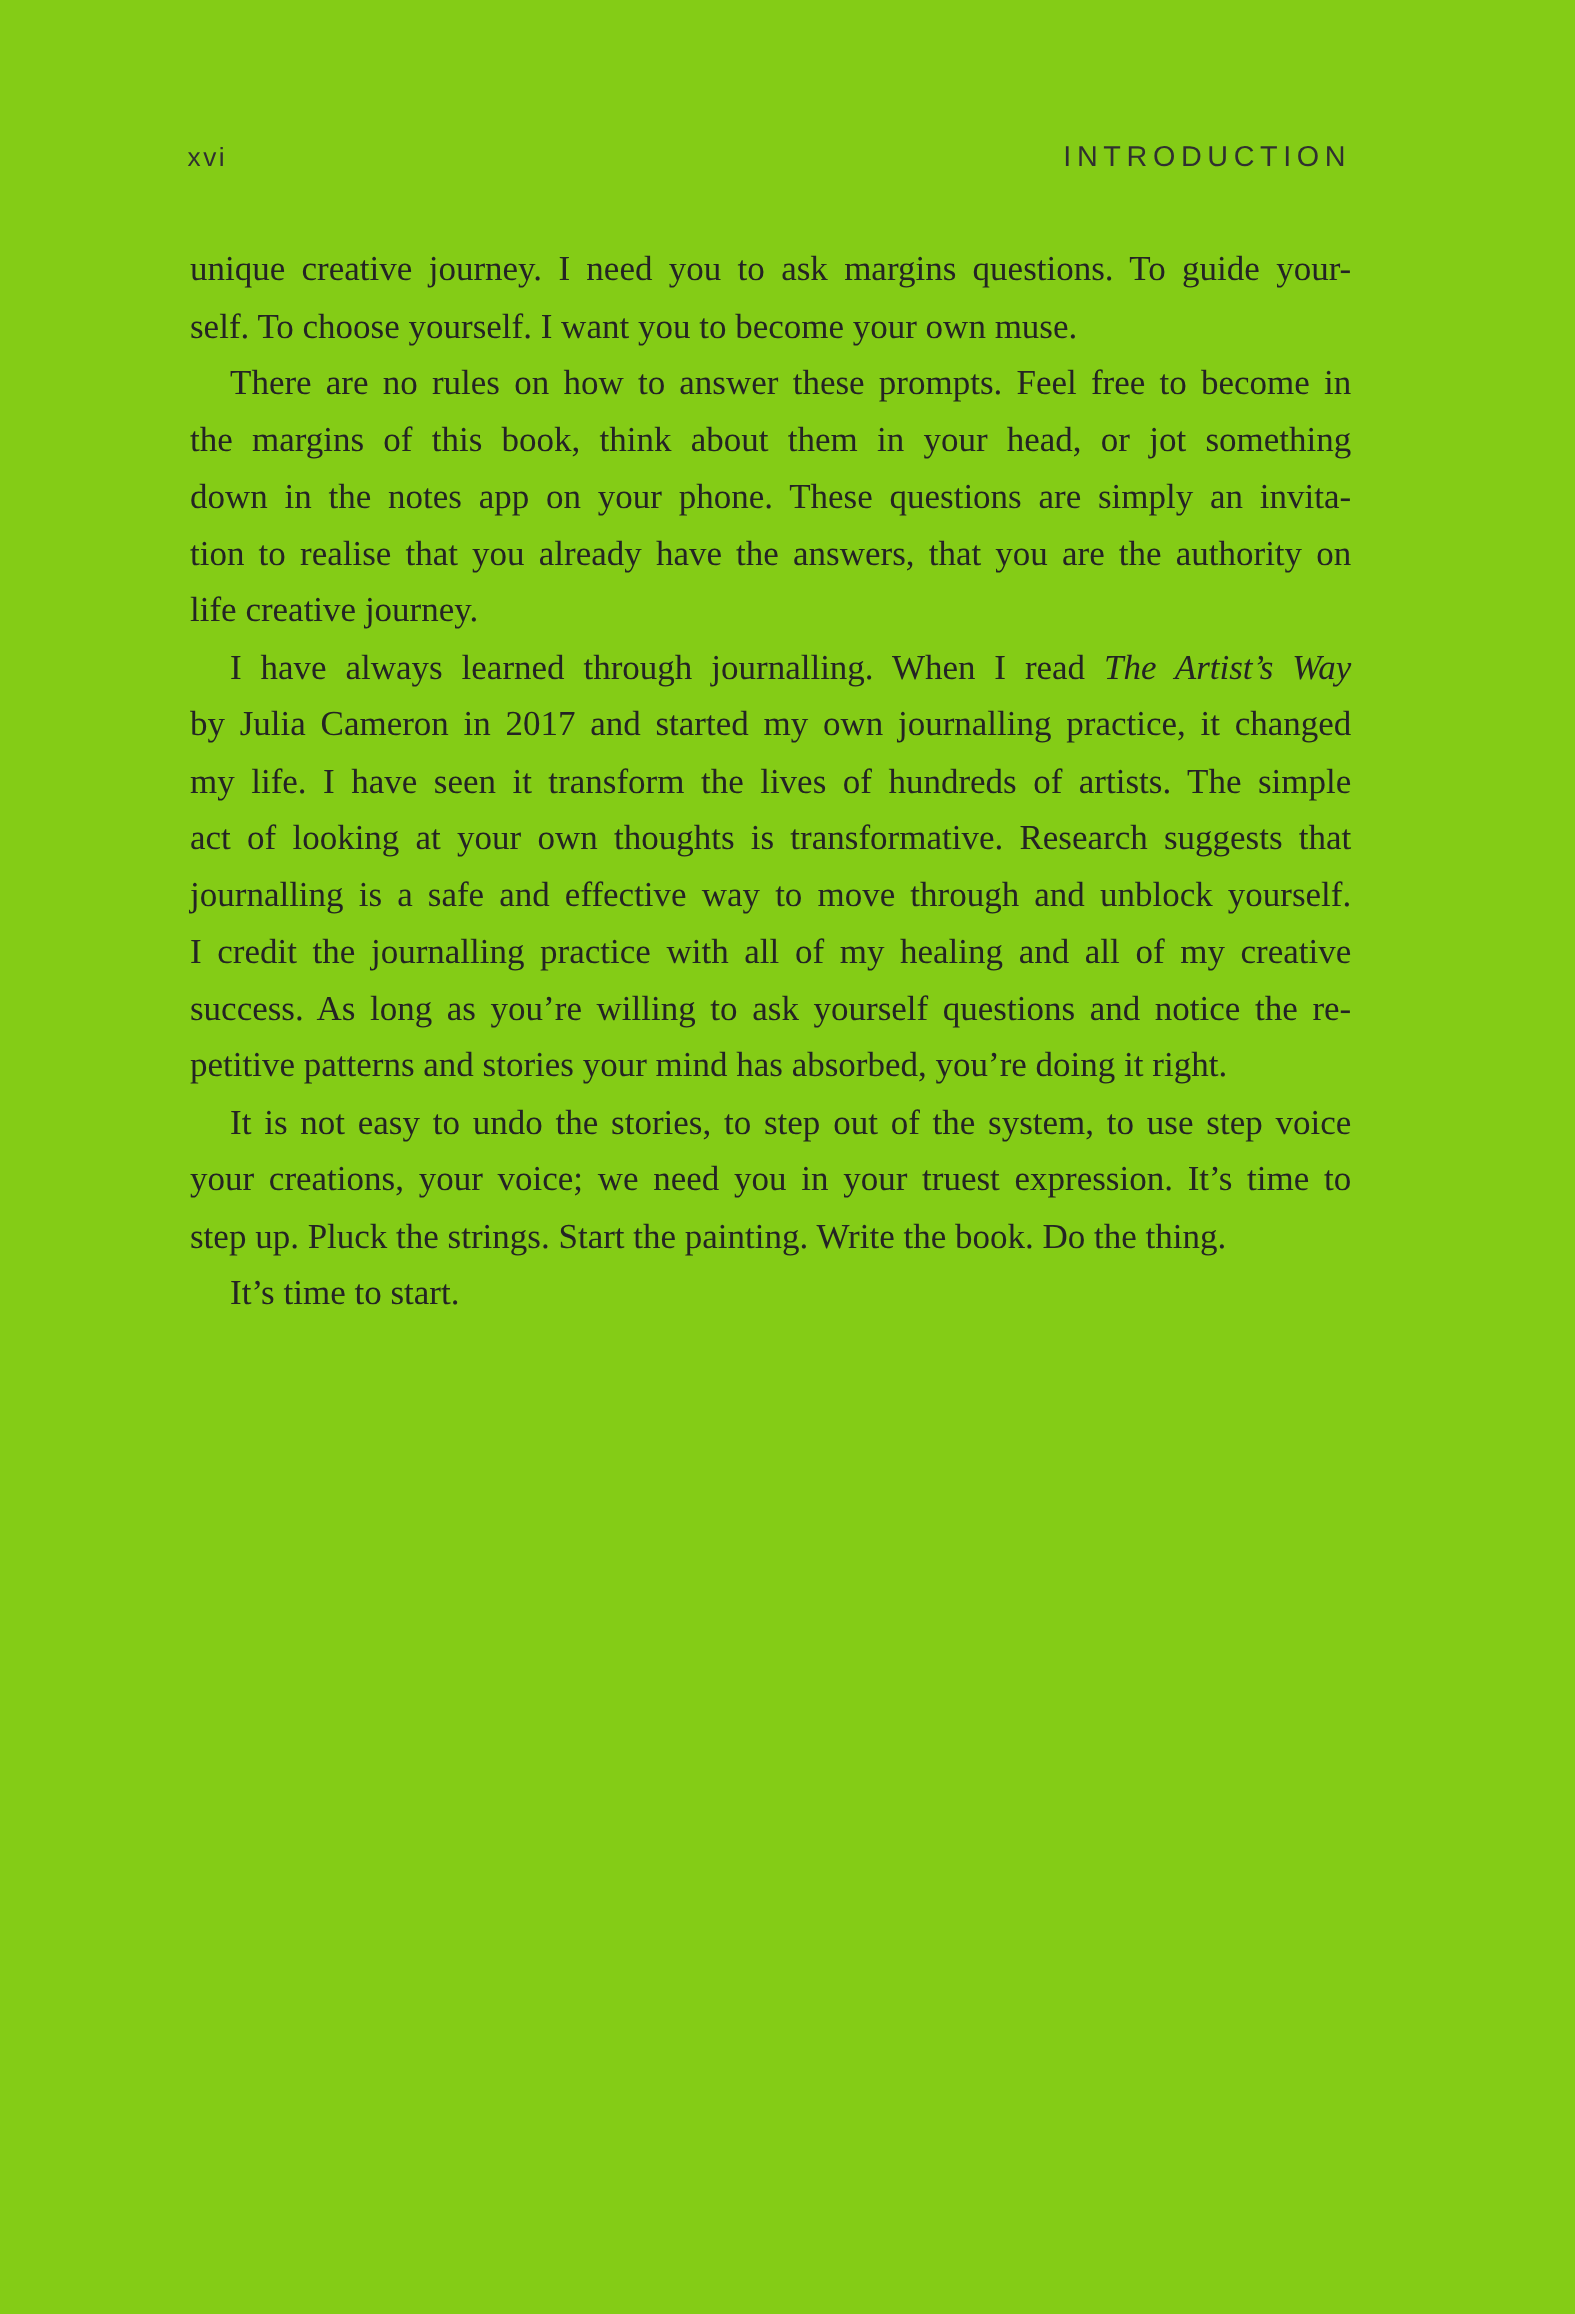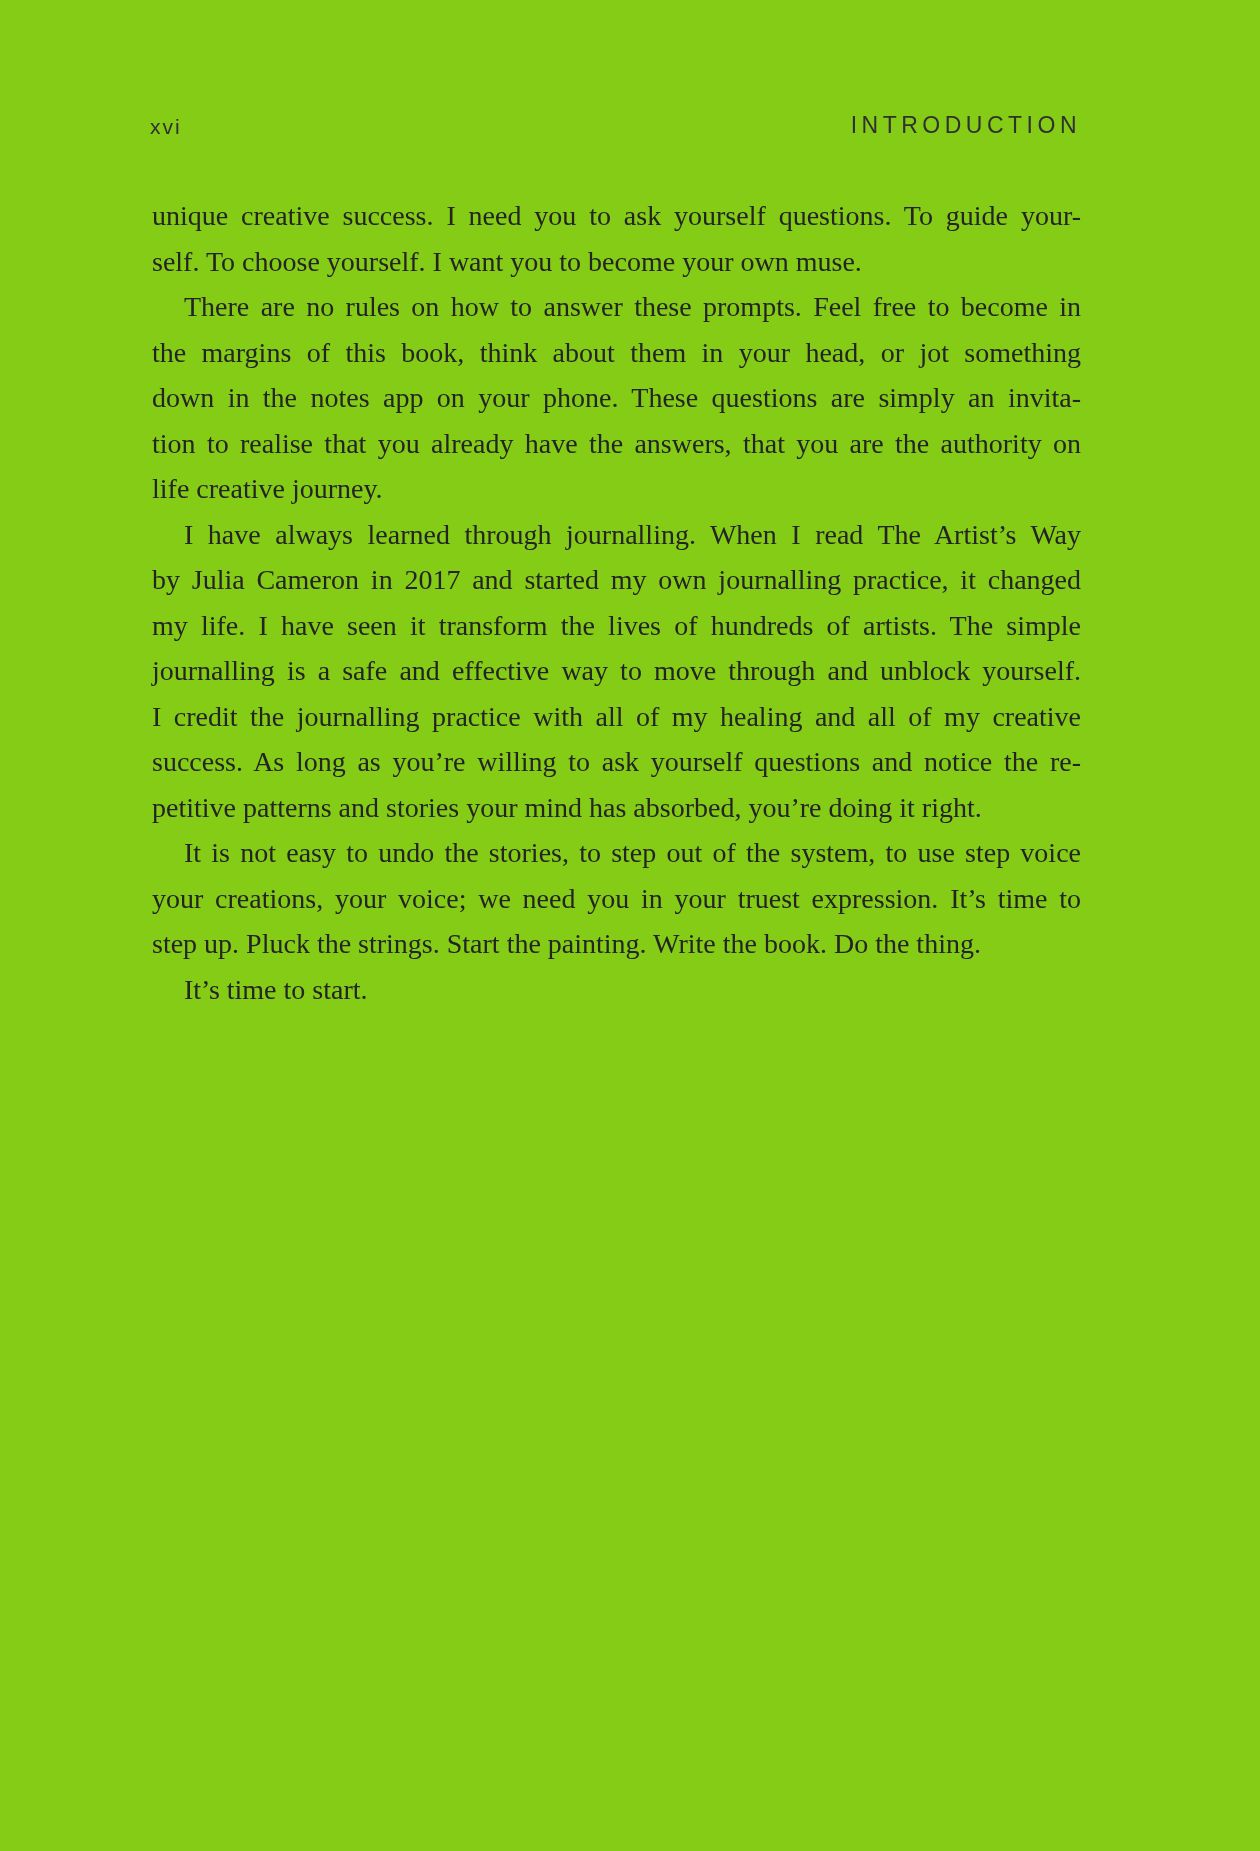--- a/index.html
+++ b/index.html
@@ -51,41 +51,43 @@
     text-align: justify;
     text-align-last: left;
   }
   .line.just {
     text-align-last: justify;
   }
   .line.indent {
     text-indent: 32px;
   }
   .it {
+    font-style: italic;
   }
 </style>
 </head>
 <body>
 
 <div class="page">
   <div class="header">
     <span class="pagenum">xvi</span>
     <div class="runhead">INTRODUCTION</div>
   </div>
   <div class="body-text" id="body-lines">
-      <div class="line just"><span>unique creative success. I need you to ask yourself questions. To guide your-</span></div>
+      <div class="line just"><span>unique creative journey. I need you to ask margins questions. To guide your-</span></div>
       <div class="line"><span>self. To choose yourself. I want you to become your own muse.</span></div>
       <div class="line indent just"><span>There are no rules on how to answer these prompts. Feel free to become in</span></div>
       <div class="line just"><span>the margins of this book, think about them in your head, or jot something</span></div>
       <div class="line just"><span>down in the notes app on your phone. These questions are simply an invita-</span></div>
       <div class="line just"><span>tion to realise that you already have the answers, that you are the authority on</span></div>
       <div class="line"><span>life creative journey.</span></div>
       <div class="line indent just"><span>I have always learned through journalling. When I read </span><span class="it">The Artist’s Way</span></div>
       <div class="line just"><span>by Julia Cameron in 2017 and started my own journalling practice, it changed</span></div>
       <div class="line just"><span>my life. I have seen it transform the lives of hundreds of artists. The simple</span></div>
+      <div class="line just"><span>act of looking at your own thoughts is transformative. Research suggests that</span></div>
       <div class="line just"><span>journalling is a safe and effective way to move through and unblock yourself.</span></div>
       <div class="line just"><span>I credit the journalling practice with all of my healing and all of my creative</span></div>
       <div class="line just"><span>success. As long as you’re willing to ask yourself questions and notice the re-</span></div>
       <div class="line"><span>petitive patterns and stories your mind has absorbed, you’re doing it right.</span></div>
       <div class="line indent just"><span>It is not easy to undo the stories, to step out of the system, to use step voice</span></div>
       <div class="line just"><span>your creations, your voice; we need you in your truest expression. It’s time to</span></div>
       <div class="line"><span>step up. Pluck the strings. Start the painting. Write the book. Do the thing.</span></div>
       <div class="line indent"><span>It’s time to start.</span></div>
     </div>
 </div>

